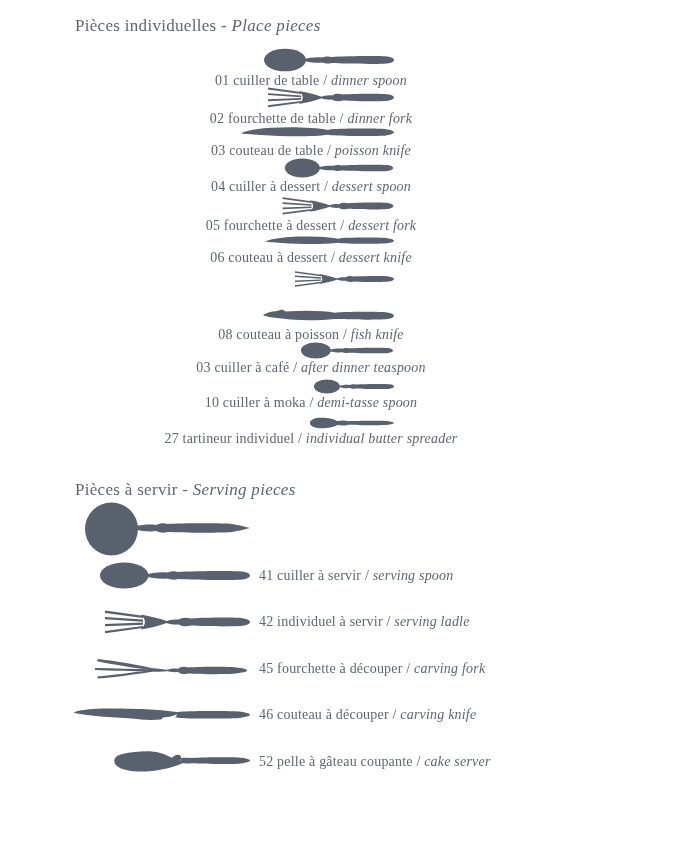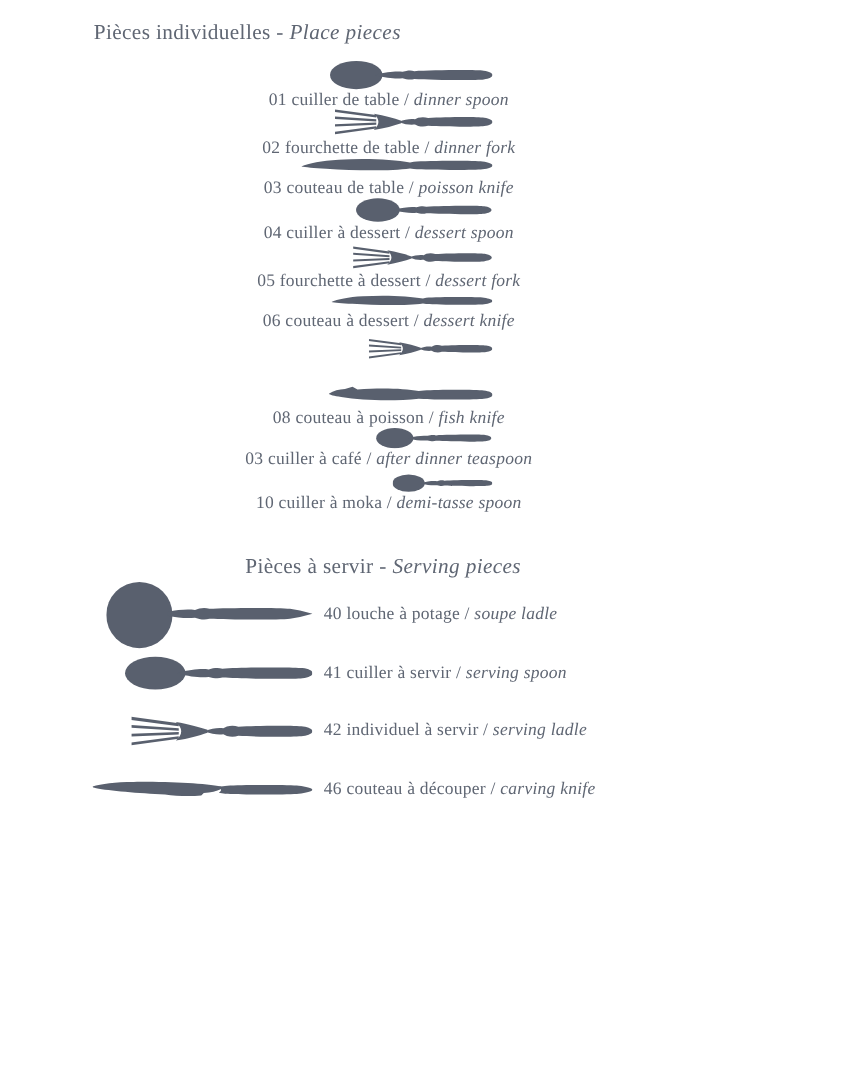--- a/index.html
+++ b/index.html
@@ -19,21 +19,21 @@
     font-size: 17px;
     font-weight: 400;
     line-height: 24px;
     letter-spacing: 0.3px;
     color: #5f6673;
     white-space: nowrap;
   }
   .sec-title i { font-style: italic; }
   .rows { }
   .sec1 .rows { margin-top: 10px; }
-  .sec2 { margin-top: 25px; text-align: center; }
+  .sec2 { margin-top: 25px; }
   .sec2 .rows { margin-top: 4px; }
   .row { display: flex; align-items: center; }
   .sec1 .row { height: 36.8px; flex-direction: column; }
   .sec2 .row { height: 46.5px; }
   .icon-cell {
     width: 175px;
     flex: none;
     display: flex;
     justify-content: flex-end;
     align-items: center;
@@ -179,54 +179,77 @@
           <div class="label"><span>03</span> <span>cuiller à café</span> <span>/</span> <i>after dinner teaspoon</i></div>
         </div>
         <div class="row">
           <div class="icon-cell">
             <svg class="silhouette" width="80" height="15">
               <use href="#sym-spoon"></use>
             </svg>
           </div>
           <div class="label"><span>10</span> <span>cuiller à moka</span> <span>/</span> <i>demi-tasse spoon</i></div>
         </div>
+        <div class="row">
+          <div class="icon-cell">
+            <svg class="silhouette" width="84" height="14">
+              <use href="#sym-butter-spreader"></use>
+            </svg>
+          </div>
+          <div class="label"><span>27</span> <span>tartineur individuel</span> <span>/</span> <i>individual butter spreader</i></div>
+        </div>
       </div>
   </section>
 
   <section class="sec2">
     <h2 class="sec-title"><span>Pièces à servir</span> <span>-</span> <i>Serving pieces</i></h2>
     <div class="rows">
         <div class="row">
           <div class="icon-cell">
             <svg class="silhouette" width="165" height="54">
               <use href="#sym-ladle"></use>
             </svg>
           </div>
-          <div class="label"><span>40</span> <span>louche à potage</span> <span>/</span> <i>soupe ladle</i></div>
         </div>
         <div class="row">
           <div class="icon-cell">
             <svg class="silhouette" width="150" height="31">
               <use href="#sym-spoon"></use>
             </svg>
           </div>
           <div class="label"><span>41</span> <span>cuiller à servir</span> <span>/</span> <i>serving spoon</i></div>
         </div>
         <div class="row">
           <div class="icon-cell">
             <svg class="silhouette" width="145" height="30">
               <use href="#sym-fork"></use>
             </svg>
           </div>
           <div class="label"><span>42</span> <span>individuel à servir</span> <span>/</span> <i>serving ladle</i></div>
+        </div>
+        <div class="row">
+          <div class="icon-cell">
+            <svg class="silhouette" width="155" height="26">
+              <use href="#sym-carving-fork"></use>
+            </svg>
+          </div>
+          <div class="label"><span>45</span> <span>fourchette à découper</span> <span>/</span> <i>carving fork</i></div>
         </div>
         <div class="row">
           <div class="icon-cell">
             <svg class="silhouette" width="176" height="22">
               <use href="#sym-carving-knife"></use>
             </svg>
           </div>
           <div class="label"><span>46</span> <span>couteau à découper</span> <span>/</span> <i>carving knife</i></div>
         </div>
+        <div class="row">
+          <div class="icon-cell">
+            <svg class="silhouette" width="138" height="30">
+              <use href="#sym-cake-server"></use>
+            </svg>
+          </div>
+          <div class="label"><span>52</span> <span>pelle à gâteau coupante</span> <span>/</span> <i>cake server</i></div>
+        </div>
       </div>
   </section>
 
 </div>
 
 </body></html>

